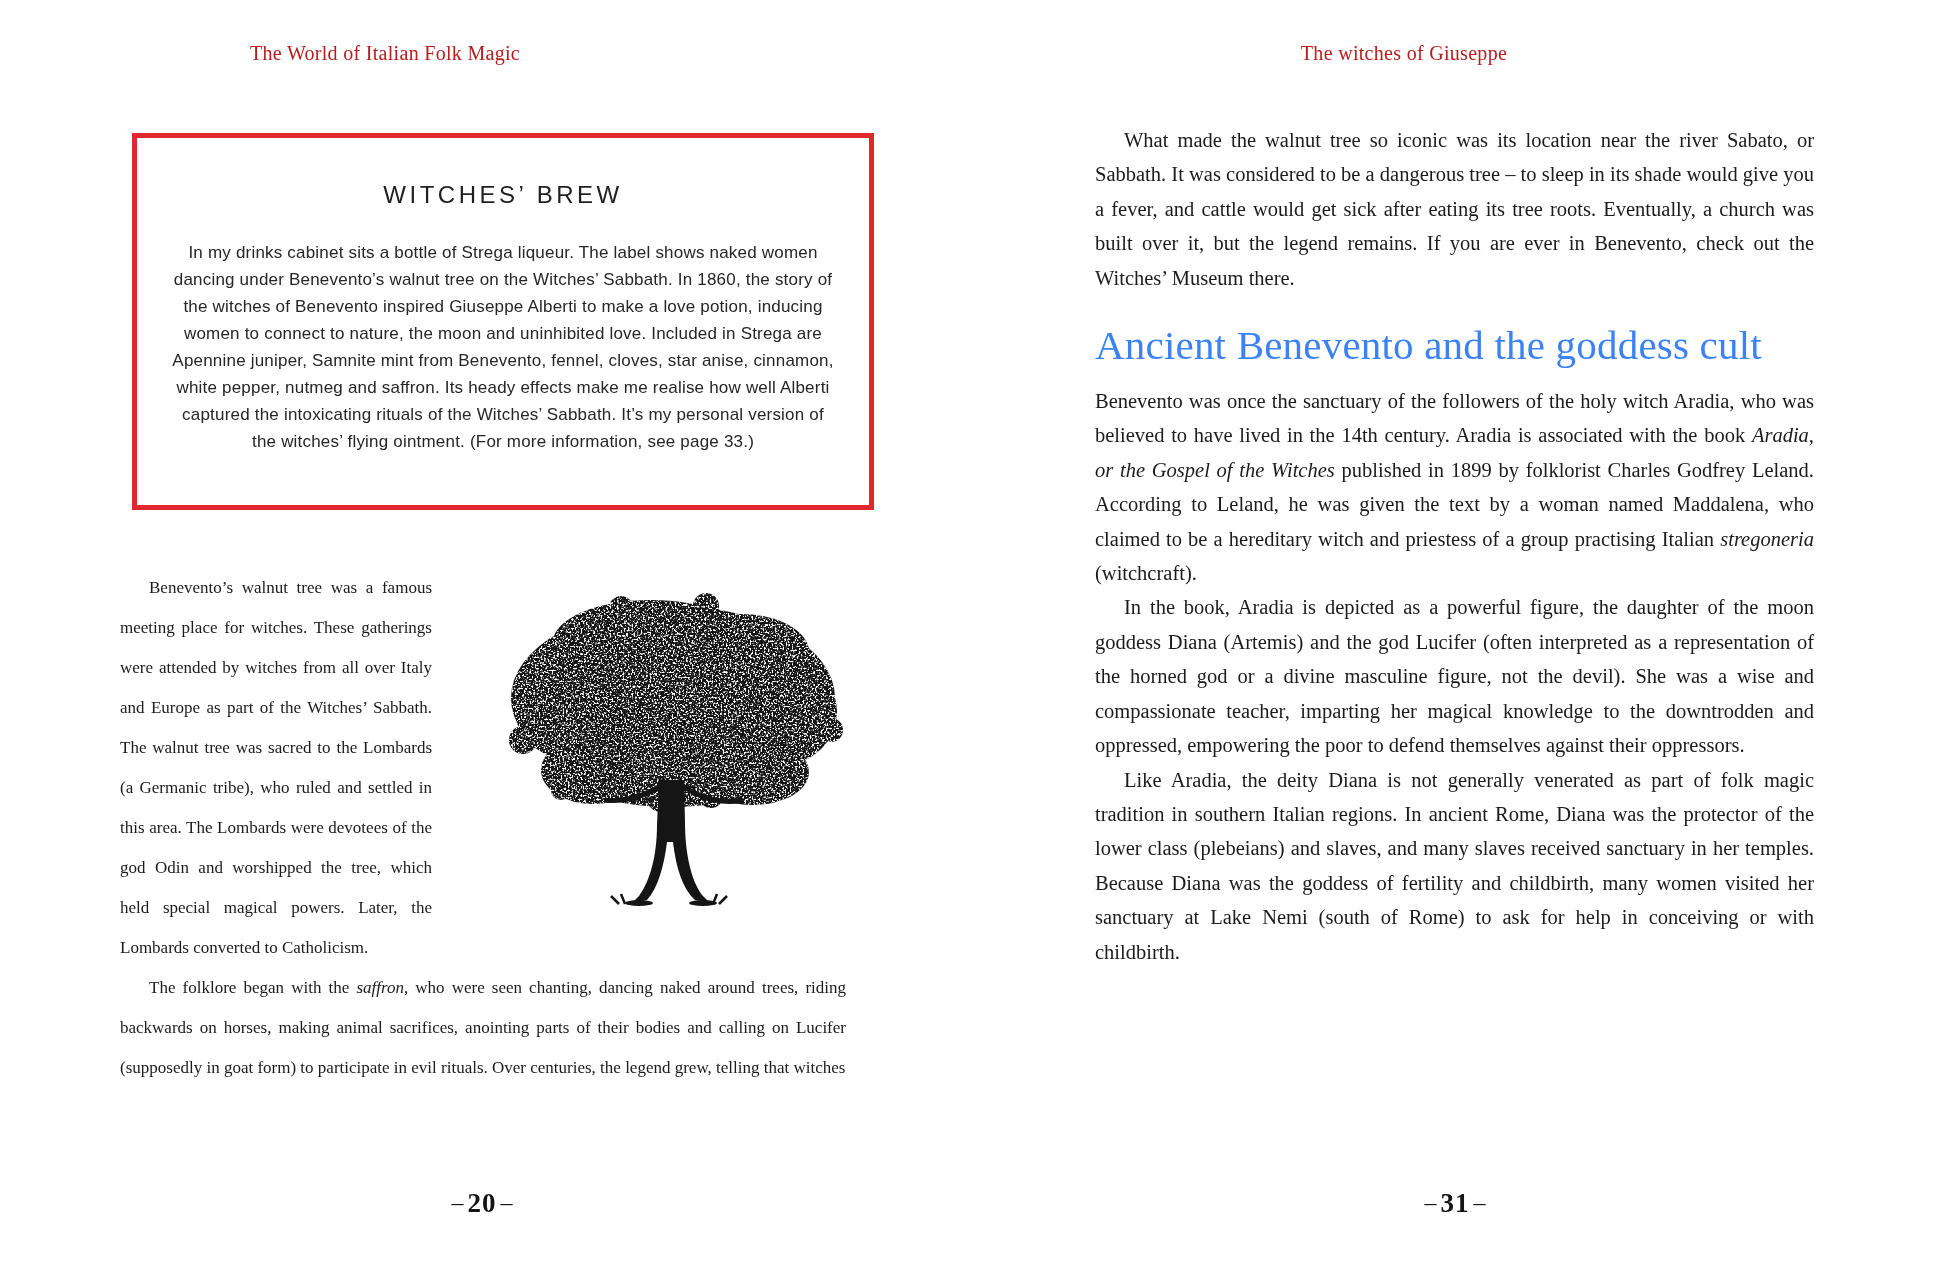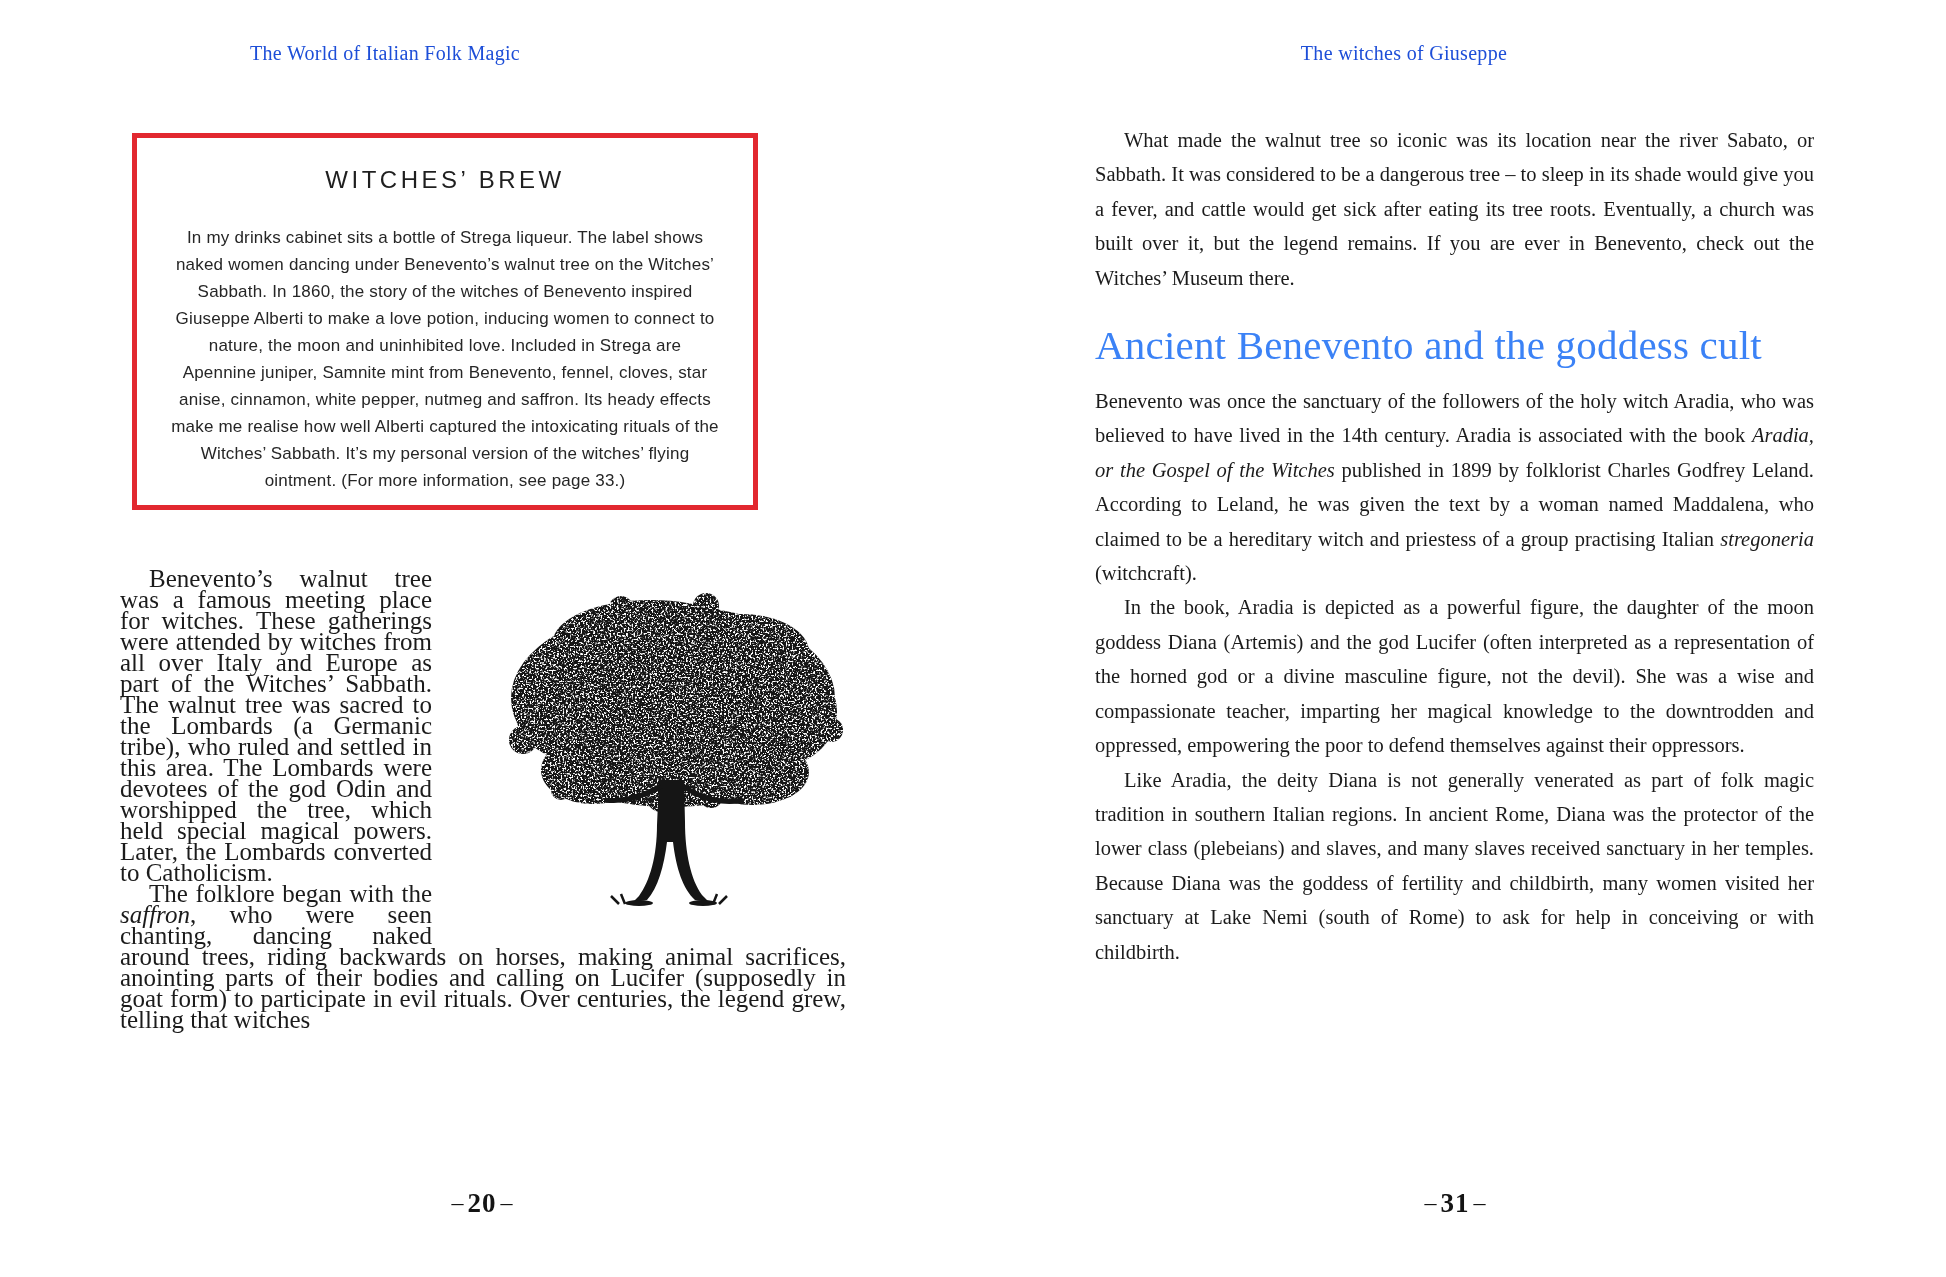--- a/index.html
+++ b/index.html
@@ -8,50 +8,50 @@
     position:relative;
     background:#ffffff;
     font-family:"Liberation Serif", serif;
     color:#1b1b1b;
     overflow:hidden;
   }
 
   .running-head {
     position:absolute; top:42px;
     font-size:20px; letter-spacing:.3px;
-    text-align:center; color:#1d4ed8;
+    text-align:center; color:#b91c1c;
   }
   #head-left  { left:120px;  width:530px; }
   #head-right { left:1139px; width:530px; }
 
   
   .brew-box {
     position:absolute; left:132px; top:133px;
-    width:626px; height:377px;
+    width:742px; height:377px;
     border:5px solid #e2282f;
-    padding:28px 34px 0 34px;
+    padding:43px 34px 0 34px;
     text-align:center;
     font-family:"Liberation Sans", sans-serif;
     background:#fff;
   }
   .brew-title {
     font-size:24px; font-weight:400;
     letter-spacing:3.5px; color:#1f1f1f;
   }
   .brew-body {
     margin-top:30px;
     font-size:17px; line-height:27px;
     font-weight:300; letter-spacing:.2px;
     color:#262626;
   }
 
   
   .left-body {
     position:absolute; left:120px; top:568px; width:726px;
-    font-size:25px; line-height:21px;
+    font-size:17px; line-height:40px;
     text-align:justify;
   }
   .tree-float {
     float:right;
     width:402px; height:356px;
     margin:6px 0 2px 12px;
     display:flex; justify-content:flex-end; align-items:flex-start;
   }
   .tree-float svg { margin-top:16px; }
   .para-indent { text-indent:29px; }

